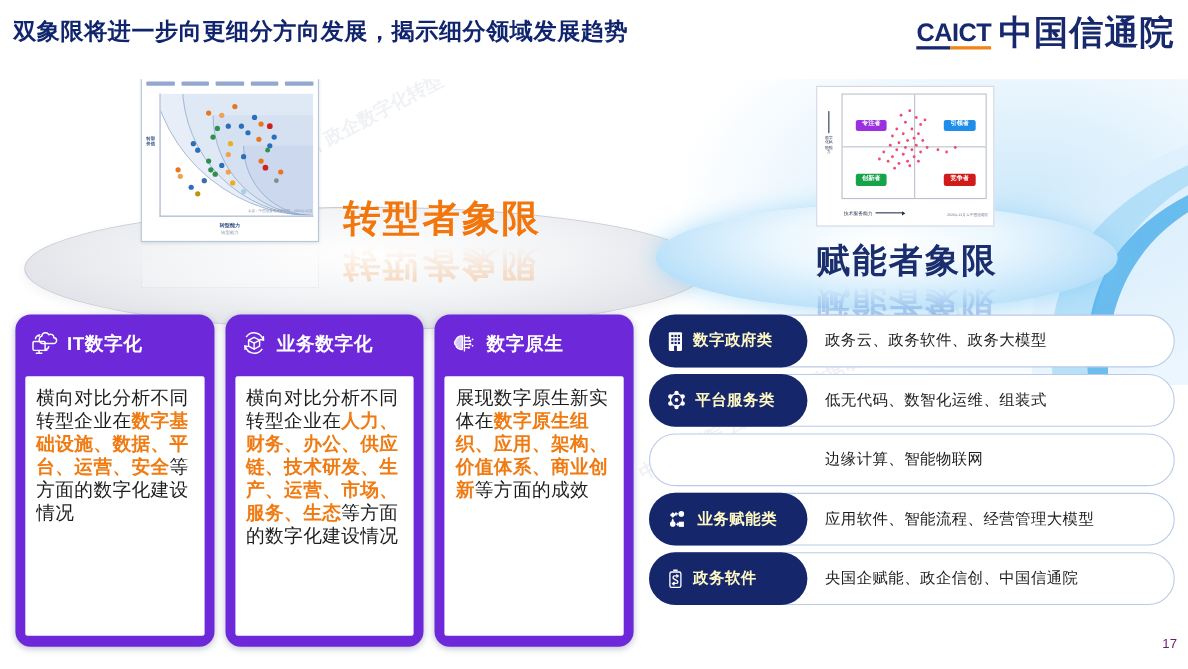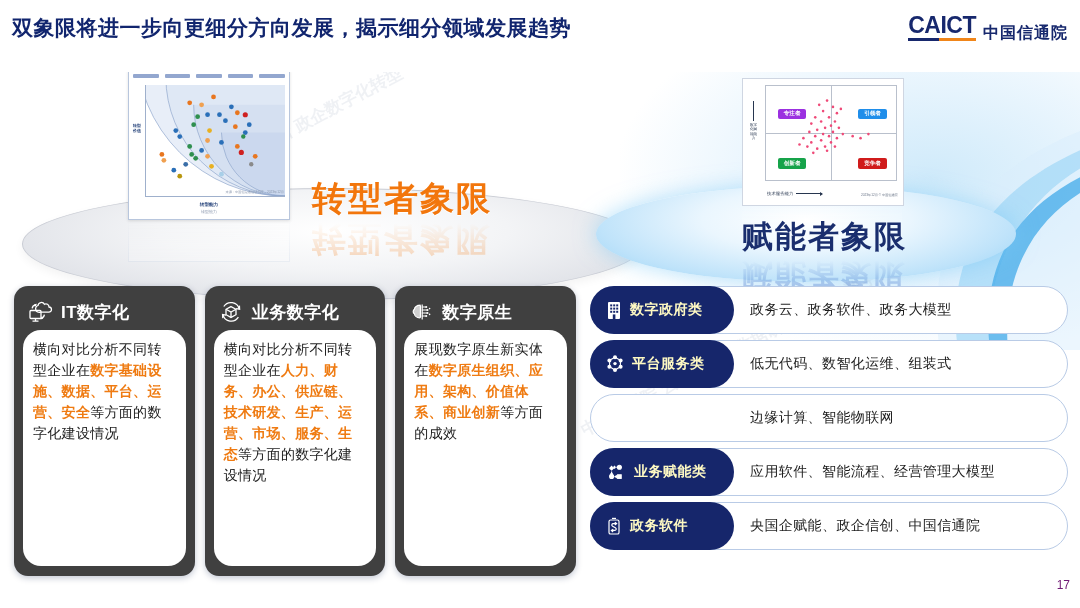--- a/index.html
+++ b/index.html
@@ -18,21 +18,21 @@
     position:absolute;left:12px;top:14px;
     font-size:21px;font-weight:bold;color:#11256e;letter-spacing:.5px;
     white-space:nowrap;
   }
   .logo{position:absolute;right:12px;top:14px;display:flex;align-items:flex-end;gap:7px;}
   .logo-caict{position:relative;font-size:23px;font-weight:bold;color:#17286d;letter-spacing:-.5px;line-height:1;padding-bottom:4px;}
   .logo-caict .ul{position:absolute;left:0;bottom:0;height:3px;width:100%;display:flex;}
   .logo-caict .ul i{display:block;height:100%;}
   .logo-caict .ul .b{width:46%;background:#17286d;}
   .logo-caict .ul .o{width:54%;background:#f08519;}
-  .logo-cn{font-size:16px;font-weight:bold;color:#17286d;line-height:1;letter-spacing:1px;}
+  .logo-cn{font-size:31px;font-weight:bold;color:#17286d;line-height:1;letter-spacing:1px;}
 
   .accent-bar{
     position:absolute;left:0;top:56px;width:1080px;height:7px;z-index:39;
     background:linear-gradient(90deg,#12216b 0%,#12216b 26%,#0f5fae 48%,#0e7ddb 64%,#1a8fe0 67.5%,#f5a623 68.5%,#ef7d1a 82%,#e8690f 100%);
   }
 
   
   .glow-right{
     position:absolute;right:-60px;top:58px;width:520px;height:300px;
     background:radial-gradient(ellipse at 60% 40%, rgba(205,233,250,.95) 0%, rgba(226,242,253,.7) 42%, rgba(255,255,255,0) 72%);
@@ -120,28 +120,28 @@
   .title-right-ref{
     position:absolute;left:742px;top:254px;z-index:7;
     font-size:31px;font-weight:bold;color:#2f63c4;letter-spacing:2px;
     transform:scaleY(-1);opacity:.42;
     -webkit-mask-image:linear-gradient(#000,transparent 85%);mask-image:linear-gradient(#000,transparent 85%);
   }
 
   
   .cards{position:absolute;left:14px;top:286px;width:562px;display:flex;gap:10px;z-index:20;}
   .card{
-    width:196px;background:#404040;border-radius:14px;padding:8px 9px 10px;
+    width:196px;background:#6d28d9;border-radius:14px;padding:8px 9px 10px;
     box-sizing:border-box;box-shadow:0 2px 6px rgba(10,30,80,.25);
   }
   .card-head{display:flex;align-items:center;gap:7px;height:36px;padding-left:3px;}
   .card-head .ttl{font-size:17px;font-weight:bold;color:#fff;letter-spacing:.5px;}
   .card-body{
-    background:#fff;border-radius:18px;padding:9px 10px 12px;
-    font-size:14px;line-height:21px;color:#1d1d1d;letter-spacing:.3px;
+    background:#fff;border-radius:2px;padding:9px 10px 12px;
+    font-size:17px;line-height:21px;color:#1d1d1d;letter-spacing:.3px;margin-top:12px;
   }
   .card-1 .card-body{min-height:215px;}
   .card-2 .card-body{min-height:215px;}
   .card-3 .card-body{min-height:215px;}
   .hl{color:#ef7b12;font-weight:bold;}
 
   
   .rows{position:absolute;left:590px;top:286px;width:478px;z-index:20;
     display:flex;flex-direction:column;gap:6px;}
   .row{position:relative;height:48px;}

